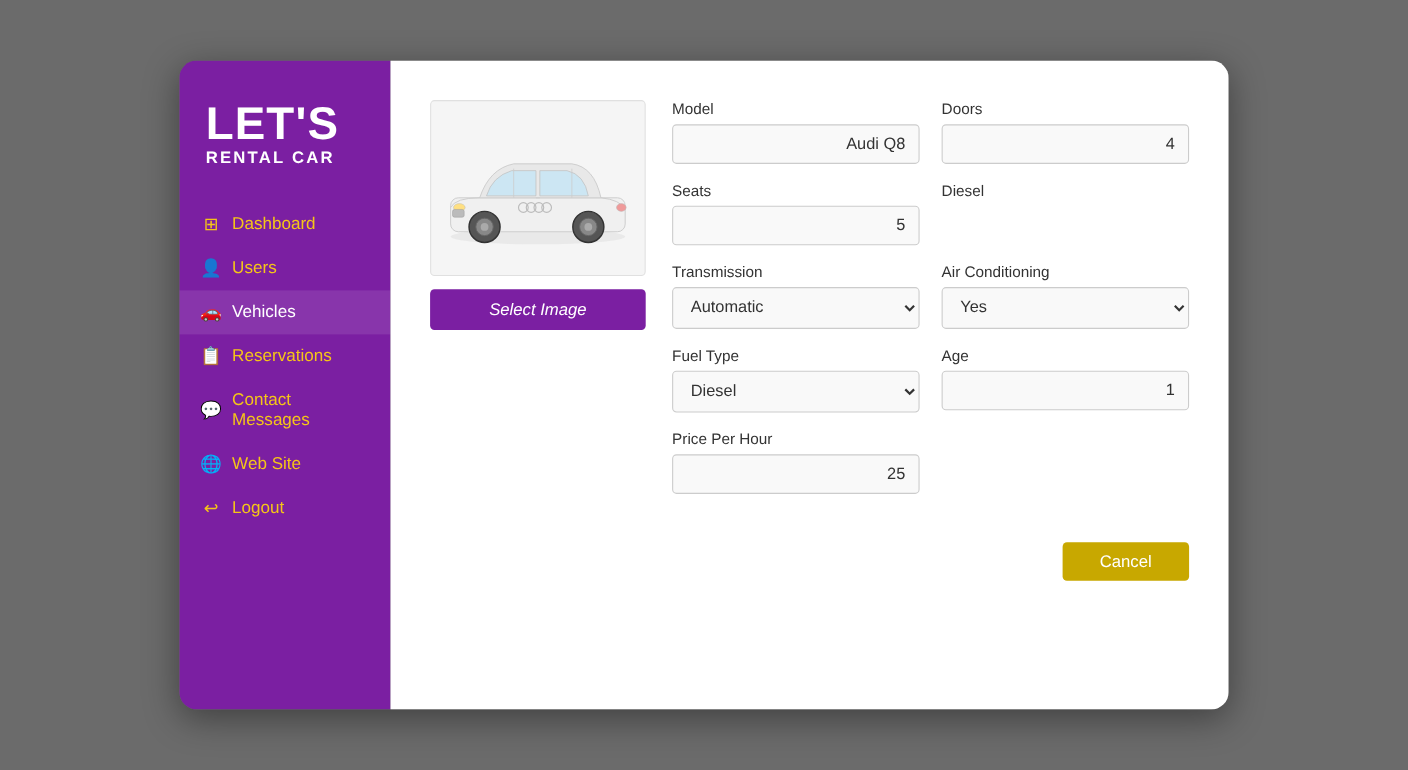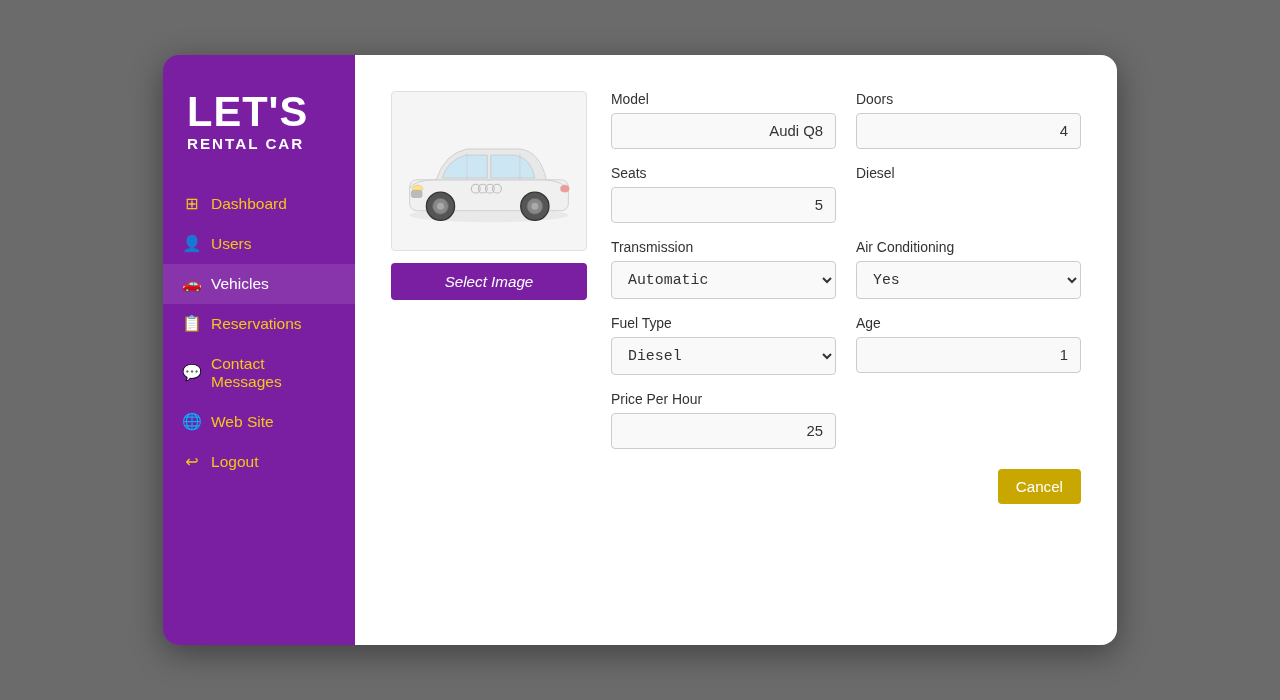--- a/index.html
+++ b/index.html
@@ -155,45 +155,45 @@
     .field-select {
       border: 1px solid #ccc;
       border-radius: 4px;
       padding: 9px 12px;
       font-size: 0.93rem;
       background: #f9f9f9;
       color: #333;
       outline: none;
       width: 100%;
       appearance: auto;
-      font-family: Liberation Mono, monospace;
     }
     .warning-banner {
       margin-top: 24px;
       background: #fffde7;
       border: 1px solid #f0d060;
       border-radius: 4px;
       padding: 14px 18px;
       font-size: 0.90rem;
       color: #555;
     }
     .action-row {
       display: flex;
       justify-content: flex-end;
       margin-top: 20px;
     }
     .cancel-btn {
       background: #c8a800;
       color: #fff;
       border: none;
       border-radius: 4px;
-      padding: 9px 18px;
+      padding: 9px 34px;
       font-size: 0.95rem;
       cursor: pointer;
       font-weight: 500;
+      margin-top: 24px;
     }
     
     .car-svg-container {
       width: 100%;
       height: 100%;
       display: flex;
       align-items: center;
       justify-content: center;
     }
   </style>

